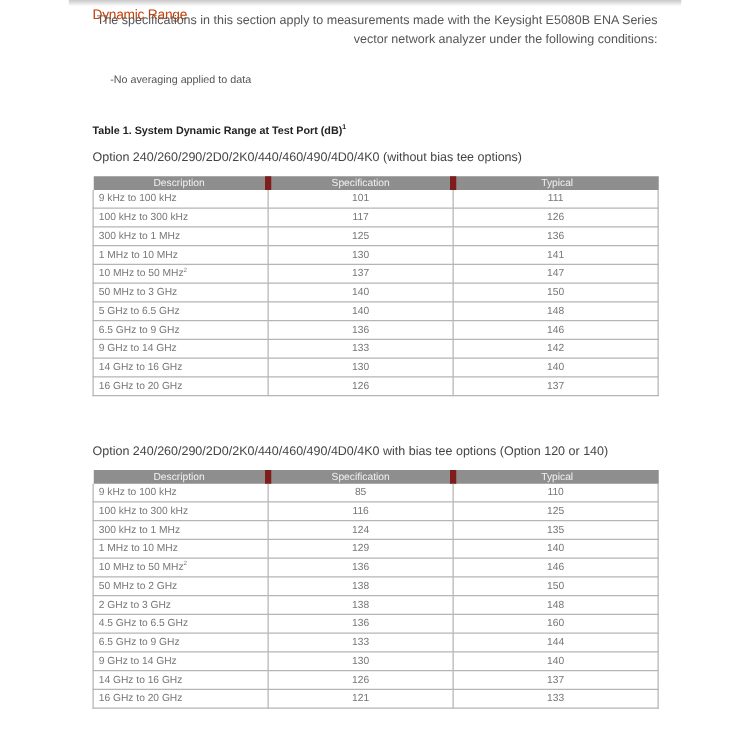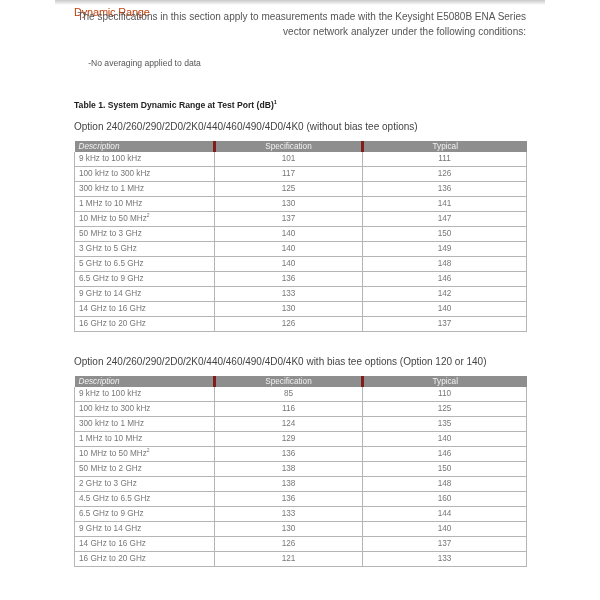--- a/index.html
+++ b/index.html
@@ -39,23 +39,23 @@
     font-size: 10px; color: #444; white-space: nowrap;
   }
   table.spec {
     position: absolute; left: 0; width: 452px;
     border-collapse: collapse; table-layout: fixed;
     font-size: 8.2px;
   }
   table.spec th {
     background: #8e8e8e; color: #f2f2f2; font-weight: normal;
     height: 11px; padding: 0 4px; line-height: 11px;
-    border-left: 3px solid #7f1d1d;
-  }
-  table.spec th:first-child { text-align: left; border-left: none; font-style: italic; }
+    border-left: 5px solid #7f1d1d;
+  }
+  table.spec th:first-child { text-align: center; border-left: none; }
   table.spec td {
     height: 14px; padding: 0 4px; line-height: 14px;
     color: #777; border: 1px solid #b5b5b5; border-top: none;
     text-align: center;
     white-space: nowrap;
   }
   table.spec td:first-child { text-align: left; }
   table.spec td sup { font-size: 5px; line-height: 0; }
   col.c1 { width: 140px; }
   col.c2 { width: 148px; }
@@ -114,25 +114,20 @@
           <td><span>10 MHz to 50 MHz</span><sup>2</sup></td>
           <td>137</td>
           <td>147</td>
         </tr>
         <tr>
           <td><span>50 MHz to 3 GHz</span><sup></sup></td>
           <td>140</td>
           <td>150</td>
         </tr>
         <tr>
-          <td><span>3 GHz to 5 GHz</span><sup></sup></td>
-          <td>140</td>
-          <td>149</td>
-        </tr>
-        <tr>
           <td><span>5 GHz to 6.5 GHz</span><sup></sup></td>
           <td>140</td>
           <td>148</td>
         </tr>
         <tr>
           <td><span>6.5 GHz to 9 GHz</span><sup></sup></td>
           <td>136</td>
           <td>146</td>
         </tr>
         <tr>

